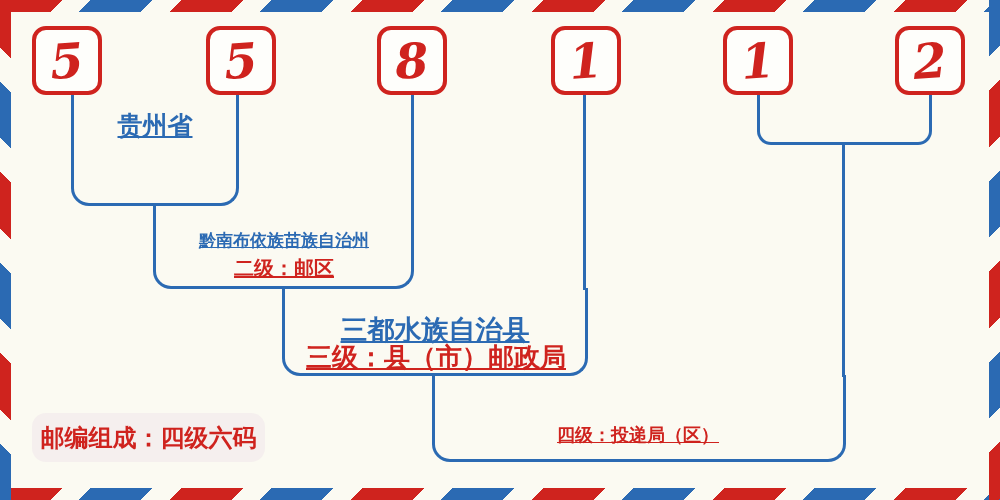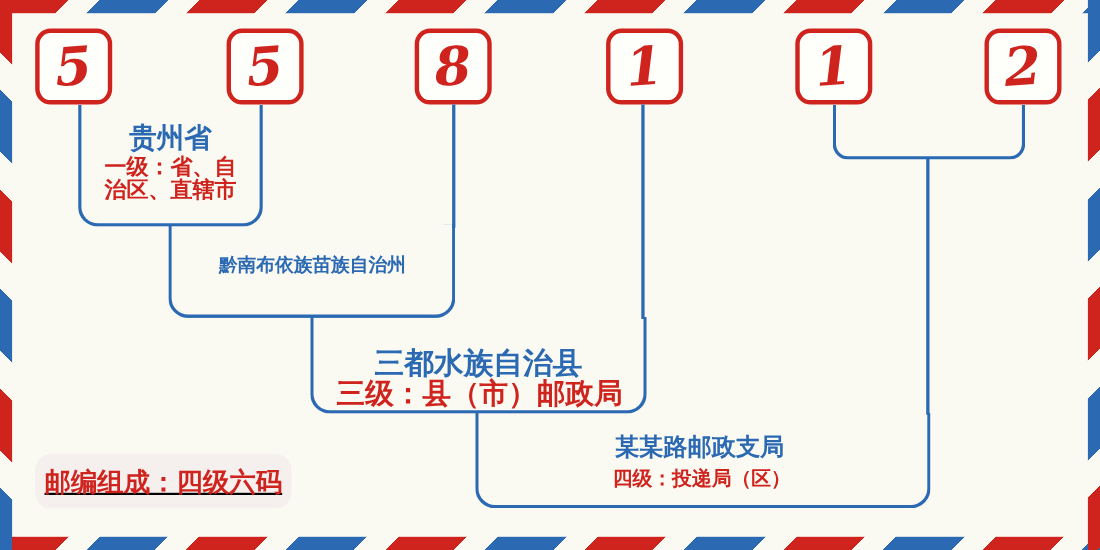--- a/index.html
+++ b/index.html
@@ -64,29 +64,29 @@
     position:absolute;box-sizing:border-box;
     border-left:3px solid var(--blue);
     border-right:3px solid var(--blue);
     border-bottom:3px solid var(--blue);
     border-radius:0 0 18px 18px;
   }
   .vline{position:absolute;width:3px;background:var(--blue);}
   
   .region,.leveldesc,.delivery{
     position:absolute;transform:translateX(-50%);
-    font-weight:bold;white-space:nowrap;text-align:right;
+    font-weight:bold;white-space:nowrap;text-align:right;text-decoration:underline;
   }
   .region{color:var(--blue);}
   .leveldesc{color:var(--red);}
   .delivery{color:var(--blue);}
   .footer-label{
     position:absolute;left:32px;top:413px;width:233px;height:49px;
     background:var(--label-bg);border-radius:14px;
-    display:flex;align-items:center;justify-content:center;text-decoration:underline;
+    display:flex;align-items:center;justify-content:center;
   }
   .footer-label span{
     color:var(--red);font-weight:bold;font-size:24px;white-space:nowrap;
   }
 </style>
 </head>
 <body>
 
 <div class="canvas">
 
@@ -120,31 +120,27 @@
   <div class="u" style="left:153px;top:204px;width:261px;height:85px"></div>
 
   <div class="vline" style="left:583px;top:95px;height:195px"></div>
   <div class="u" style="left:281.5px;top:288px;width:306px;height:88px"></div>
 
   <div class="u" style="left:756.5px;top:95px;width:175px;height:50px;border-radius:0 0 14px 14px"></div>
   <div class="vline" style="left:842px;top:143px;height:234px"></div>
   <div class="u" style="left:432px;top:375px;width:414px;height:87px"></div>
 
   <div class="region" style="left:155px;top:109px;font-size:25px">贵州省</div>
-  <div class="leveldesc" style="left:155px;top:141px;font-size:20px;line-height:21px">
-    <div>一级：省、自</div>
-    <div>治区、直辖市</div>
-  </div>
 
   <div class="region" style="left:284px;top:229px;font-size:17px">黔南布依族苗族自治州</div>
+  <div class="leveldesc" style="left:284px;top:255px;font-size:20px">二级：邮区</div>
 
   <div class="region" style="left:435px;top:312px;font-size:27px">三都水族自治县</div>
   <div class="leveldesc" style="left:436px;top:340px;font-size:26px">三级：县（市）邮政局</div>
 
-  <div class="region" style="left:636px;top:392px;font-size:22px">某某路邮政支局</div>
   <div class="leveldesc" style="left:638px;top:423px;font-size:18px">四级：投递局（区）</div>
 
 
   <div class="footer-label">
     <span>邮编组成：四级六码</span>
   </div>
 
 </div>
 
 </body></html>

